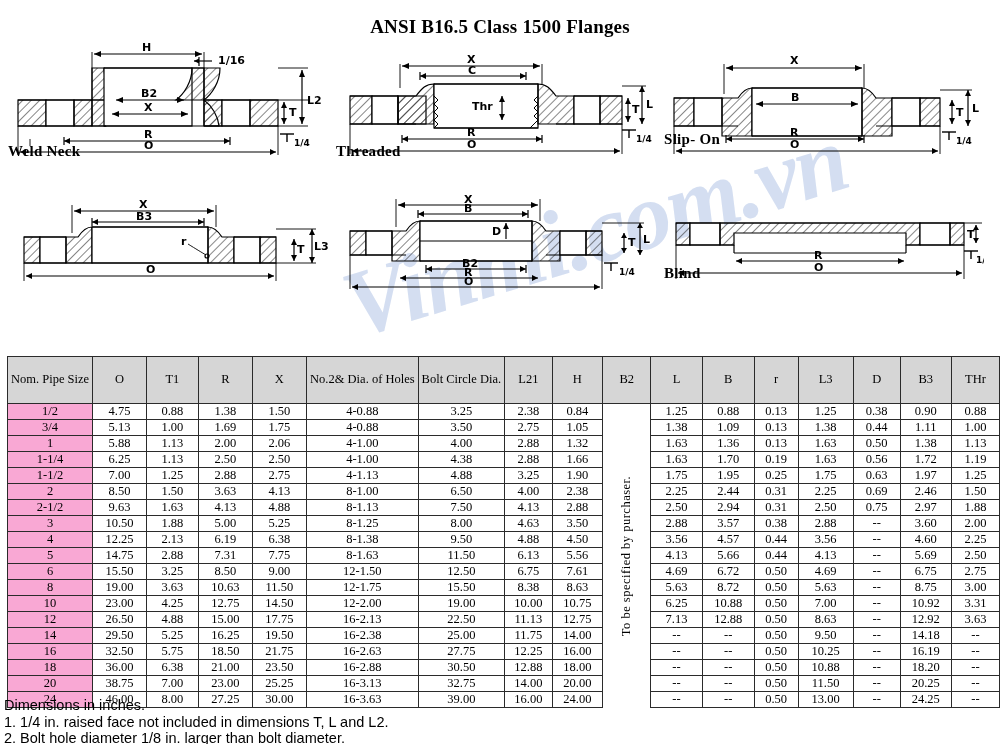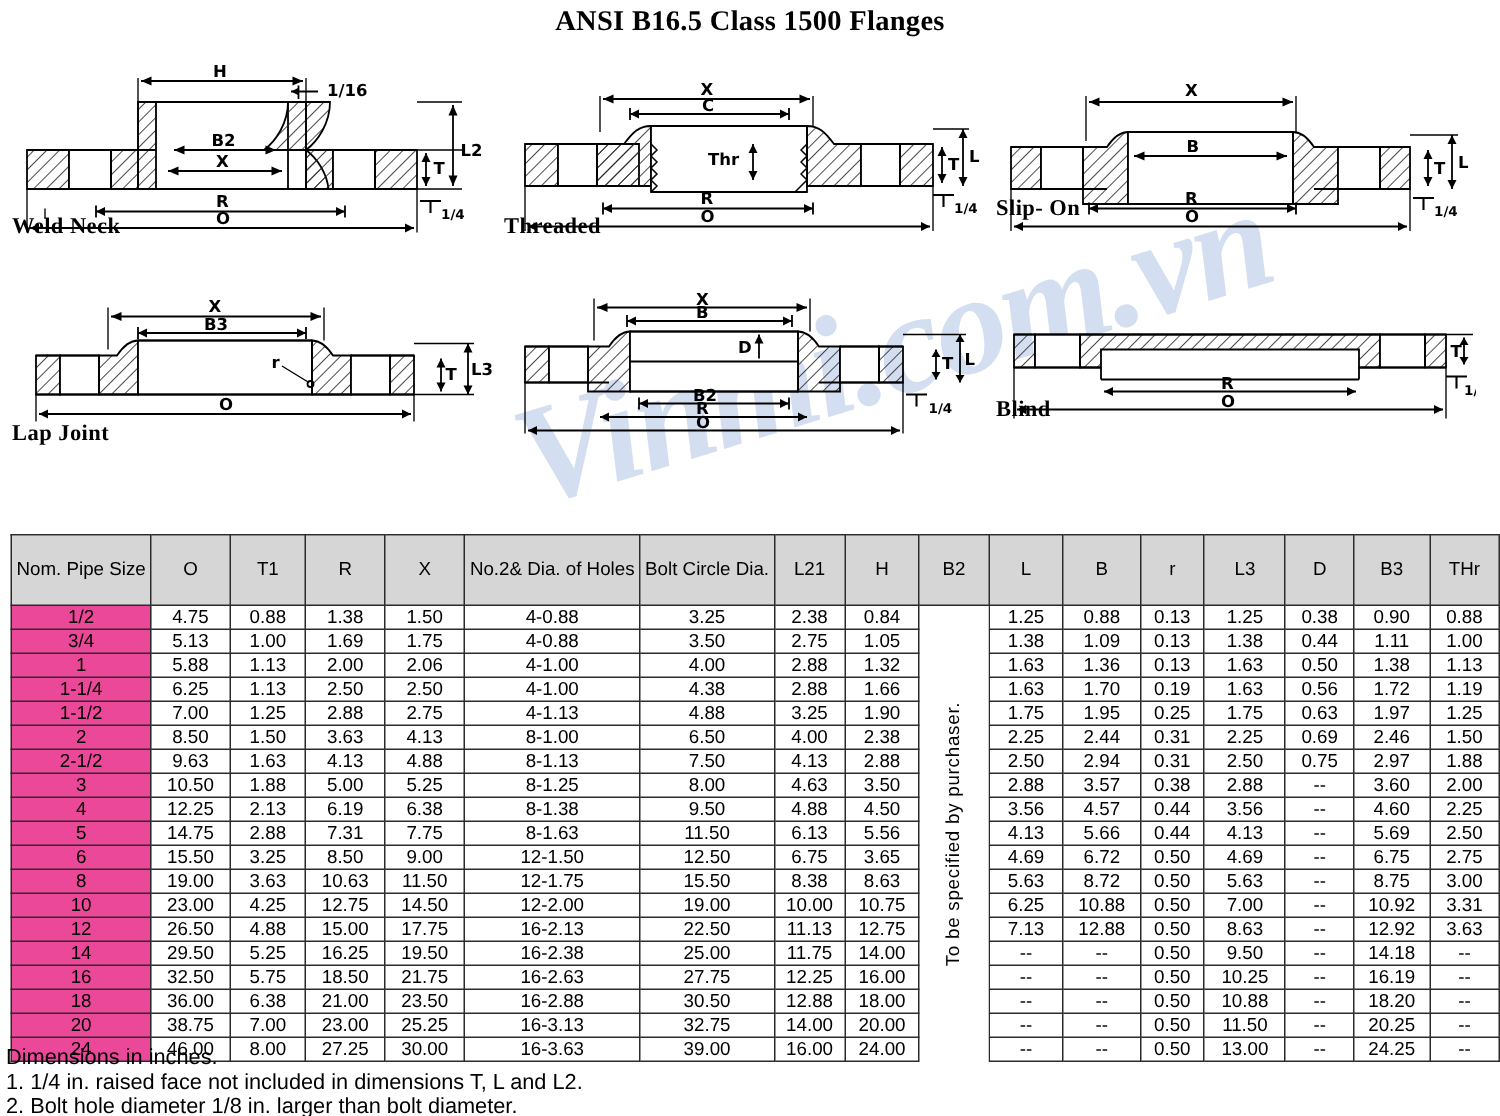--- a/index.html
+++ b/index.html
@@ -26,21 +26,21 @@
     transform-origin:left top;
     white-space:nowrap;
     pointer-events:none;
     z-index:0;
     letter-spacing:-2px;
   }
 
   
   #title{
     position:absolute;
-    left:0; top:4px; width:1000px;
+    left:0; top:16px; width:1000px;
     text-align:center;
     font-family:"Liberation Serif", serif;
     font-weight:bold;
     font-size:19px;
     letter-spacing:.2px;
     z-index:3;
   }
 
   
   #diagrams{
@@ -63,41 +63,41 @@
 
   
   #tablewrap{
     position:absolute;
     left:7px; top:356px;
     z-index:3;
   }
   table{
     border-collapse:collapse;
     font-size:12.5px;
-    font-family:Liberation Sans, sans-serif;
+    font-family:Liberation Serif, serif;
   }
   th,td{
     border:1px solid #2b2b2b;
     text-align:center;
     padding:0;
     line-height:13.5px;
     height:15px;
     background:#fff;
     white-space:nowrap;
   }
   thead th{
     background:#d6d6d6;
     font-weight:normal;
     font-size:12.5px;
     height:46px;
     padding:0 3px;
     line-height:13.5px;
   }
   tbody td.nps{
-    background:#ec4899;
+    background:#f9a8d4;
     font-weight:normal;
   }
   td.b2cell{
     border-left:1px solid #2b2b2b;
     border-right:1px solid #2b2b2b;
     border-top:none;
     border-bottom:none;
     position:relative;
     background:#fff;
   }
@@ -425,21 +425,20 @@
       </g>
       <g font-family="DejaVu Sans" font-size="11" font-weight="bold" fill="#000">
         <text x="131" y="15">X</text>
         <text x="128" y="27">B3</text>
         <text x="173" y="52">r</text>
         <text x="138" y="80">O</text>
         <text x="289" y="60">T</text>
         <text x="306" y="57">L3</text>
       </g>
     </svg>
-    <div class="figcap" style="top:88px;">Lap Joint</div>
   </div>
 
   <div class="fig" style="left:336px;top:155px;width:320px;height:130px;">
     <svg width="320" height="105" viewBox="0 0 320 105">
       <g stroke="#000" stroke-width="1.2" fill="none">
         <rect x="14" y="38" width="16" height="24" fill="url(#hatch)"></rect>
         <rect x="30" y="38" width="26" height="24" fill="#fff"></rect>
         <path d="M56,38 h14 c4,-6 8,-10 14,-10 v40 h-28 z" fill="url(#hatch)"></path>
         <rect x="84" y="28" width="112" height="40" fill="#fff"></rect>
         <line x1="84" y1="48" x2="196" y2="48"></line>
@@ -780,21 +779,21 @@
         </tr>
         <tr>
           <td class="nps">6</td>
           <td>15.50</td>
           <td>3.25</td>
           <td>8.50</td>
           <td>9.00</td>
           <td>12-1.50</td>
           <td>12.50</td>
           <td>6.75</td>
-          <td>3.65</td>
+          <td>7.61</td>
           <td>4.69</td>
           <td>6.72</td>
           <td>0.50</td>
           <td>4.69</td>
           <td>--</td>
           <td>6.75</td>
           <td>2.75</td>
         </tr>
         <tr>
           <td class="nps">8</td>

